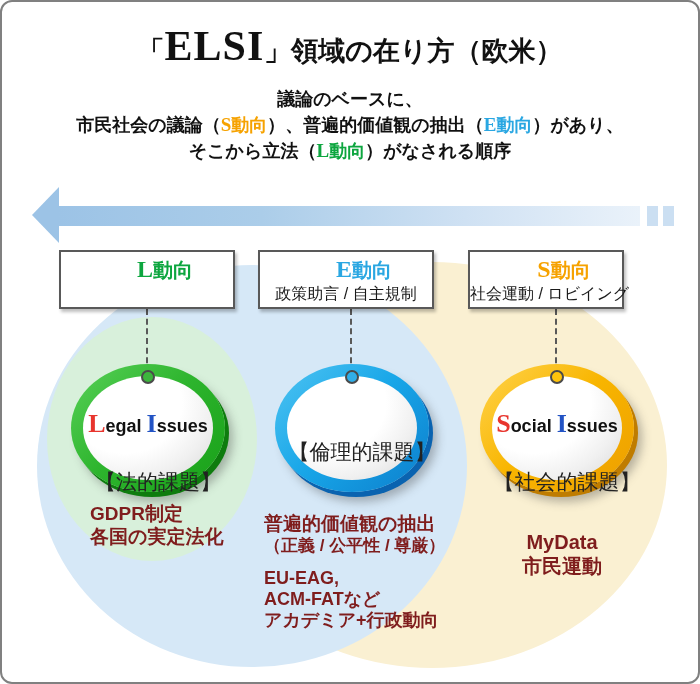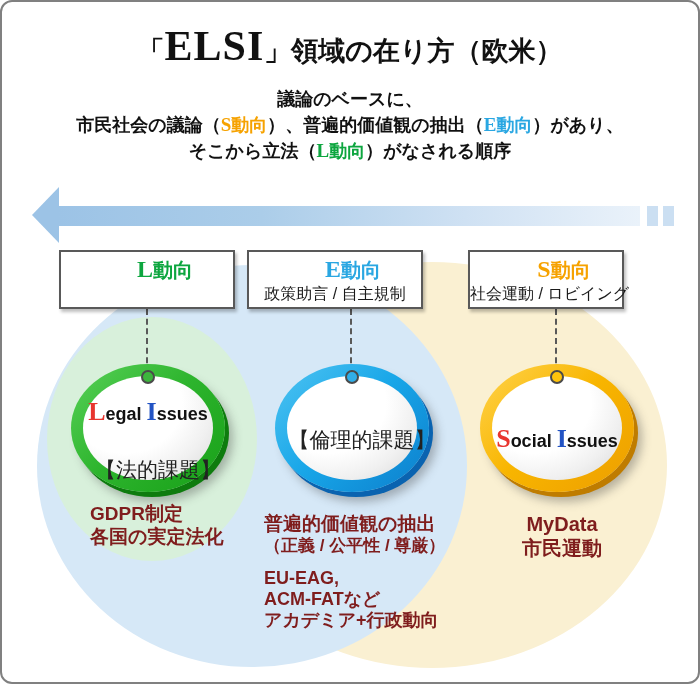--- a/index.html
+++ b/index.html
@@ -39,21 +39,21 @@
   .ellipse{position:absolute;border-radius:50%;}
   .ellipse.cream{left:195px;top:260px;width:470px;height:406px;background:#FAF0D2;z-index:1;}
   .ellipse.blue{left:35px;top:263px;width:430px;height:402px;background:#D6E8F7;z-index:2;}
   .ellipse.green{left:45px;top:315px;width:210px;height:244px;background:#D8F0DB;z-index:3;}
 
   
   .label-box{position:absolute;top:248px;height:59px;box-sizing:border-box;background:#fff;
              border:2px solid #595959;box-shadow:2px 3px 3px rgba(0,0,0,.25);
              text-align:center;z-index:6;}
   .label-box.b0{left:57px;width:176px;}
-  .label-box.b1{left:245px;width:176px;}
+  .label-box.b1{left:256px;width:176px;}
   .label-box.b2{left:466px;width:156px;}
   .box-title{font-size:20px;font-weight:bold;line-height:26px;margin-top:4px;white-space:nowrap;margin-left:36px;}
   .box-letter{font-family:"Liberation Serif",serif;font-size:24px;}
   .box-desc{font-size:16px;color:#1a1a1a;line-height:22px;white-space:nowrap;}
 
   
   .connector{position:absolute;top:307px;height:64px;width:0;
              border-left:2px dashed #595959;z-index:4;}
   .connector.k0{left:144px;}
   .connector.k1{left:348px;}
@@ -70,38 +70,38 @@
            box-shadow:4px 5px 0 #0A63B0,8px 10px 10px rgba(60,60,60,.35);}
   .badge-s{background:linear-gradient(135deg,#FFD44E 0%,#F8B500 48%,#ED9E00 100%);
            box-shadow:4px 5px 0 #BF7C00,8px 10px 10px rgba(60,60,60,.35);}
   .badge-inner{position:absolute;left:12px;top:12px;right:12px;bottom:12px;border-radius:50%;
                background:radial-gradient(ellipse at 32% 26%,#ffffff 46%,#F0F0F0 70%,#D6D6D6 100%);}
   .badge-dot{position:absolute;left:50%;top:6px;transform:translateX(-50%);
              width:10px;height:10px;border-radius:50%;border:2px solid #4A4A4A;z-index:7;}
   .dot-l{background:#3CB53C;}
   .dot-e{background:#30AEE8;}
   .dot-s{background:#FFC30B;}
-  .badge-text{position:absolute;left:0;top:4px;width:100%;height:100%;box-sizing:border-box;
+  .badge-text{position:absolute;left:0;top:16px;width:100%;height:100%;box-sizing:border-box;
               display:flex;flex-direction:column;align-items:center;justify-content:center;
               padding-top:16px;gap:32px;}
   .badge-en{font-size:18px;font-weight:bold;color:#111;white-space:nowrap;line-height:26px;}
   .badge-init{font-family:"Liberation Serif",serif;font-size:26px;}
   .init-red{color:#E8352E;}
   .init-blue{color:#2253C4;}
   .badge-i{margin-left:5px;}
   .badge-jp{font-size:21px;color:#222;line-height:22px;white-space:nowrap;margin-left:20px;}
 
   
   .notes{position:absolute;z-index:6;color:#7f1d1d;font-weight:bold;white-space:nowrap;}
   .notes-0{left:88px;top:500px;font-size:19px;line-height:23px;text-align:left;}
   .notes-1{left:262px;top:502px;text-align:left;}
   .notes-1 .n-big{font-size:19px;line-height:23px;margin-top:8px;}
   .notes-1 .n-paren{font-size:17px;line-height:22px;margin-bottom:11px;}
   .notes-1 .n-item{font-size:18px;line-height:21px;}
-  .notes-2{left:480px;top:510px;width:160px;text-align:center;font-size:20px;line-height:24px;}
+  .notes-2{left:480px;top:528px;width:160px;text-align:center;font-size:20px;line-height:24px;}
 </style>
 </head>
 <body>
 
 <div class="canvas">
 
   <div class="title">
     <span class="t-br">「</span><span class="t-elsi serif">ELSI</span><span class="t-br">」</span><span class="t-jp">領域の在り方</span><span class="t-jp">（欧米）</span>
   </div>
 
@@ -177,20 +177,21 @@
     </div>
     <div class="box-desc">社会運動 / ロビイング</div>
   </div>
   <div class="badge p2 badge-s">
     <div class="badge-inner"></div>
     <div class="badge-dot dot-s"></div>
     <div class="badge-text">
       <div class="badge-en">
         <span class="badge-init init-red">S</span><span>ocial</span><span class="badge-init init-blue badge-i">I</span><span>ssues</span>
       </div>
+      <div class="badge-jp">【社会的課題】</div>
     </div>
   </div>
   <div class="notes notes-2">
     <div>MyData</div>
     <div>市民運動</div>
   </div>
 
 </div>
 
 </body></html>

